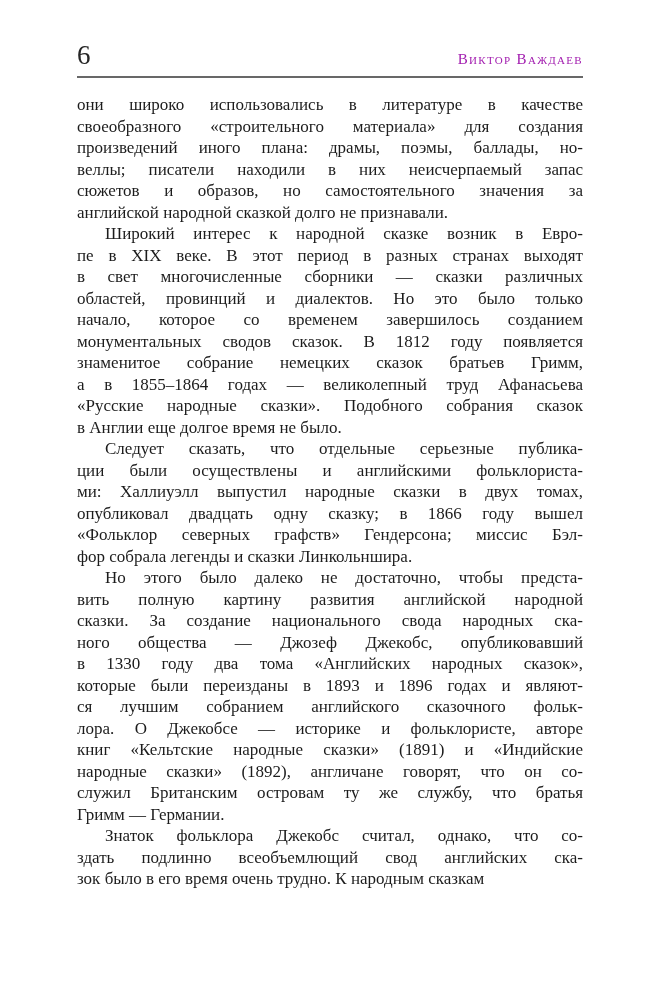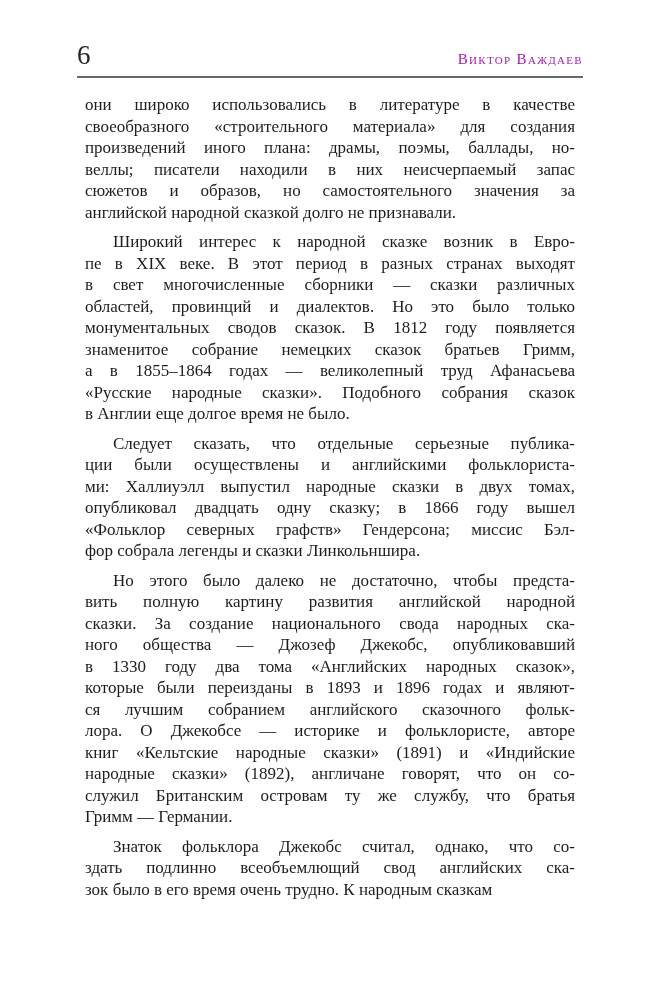--- a/index.html
+++ b/index.html
@@ -34,21 +34,21 @@
   }
   .header-rule {
     height: 2px;
     background: #686868;
     margin-top: 7px;
   }
   .text-block {
     margin-top: 16px;
     color: #1c1c1c;
   }
-  .paragraph { margin: 8px; padding: 0; }
+  .paragraph { margin: 0; padding: 0; }
   .text-line {
     font-size: 17px;
     line-height: 21.5px;
     height: 21.5px;
     text-align: justify;
     text-align-last: justify;
     white-space: normal;
     color: #1c1c1c;
   }
   .text-line.lastline { text-align-last: left; }
@@ -70,20 +70,21 @@
         <div class="text-line">произведений иного плана: драмы, поэмы, баллады, но-</div>
         <div class="text-line">веллы; писатели находили в них неисчерпаемый запас</div>
         <div class="text-line">сюжетов и образов, но самостоятельного значения за</div>
         <div class="text-line lastline">английской народной сказкой долго не признавали.</div>
       </div>
       <div class="paragraph">
         <div class="text-line indent">Широкий интерес к народной сказке возник в Евро-</div>
         <div class="text-line">пе в XIX веке. В этот период в разных странах выходят</div>
         <div class="text-line">в свет многочисленные сборники — сказки различных</div>
         <div class="text-line">областей, провинций и диалектов. Но это было только</div>
+        <div class="text-line">начало, которое со временем завершилось созданием</div>
         <div class="text-line">монументальных сводов сказок. В 1812 году появляется</div>
         <div class="text-line">знаменитое собрание немецких сказок братьев Гримм,</div>
         <div class="text-line">а в 1855–1864 годах — великолепный труд Афанасьева</div>
         <div class="text-line">«Русские народные сказки». Подобного собрания сказок</div>
         <div class="text-line lastline">в Англии еще долгое время не было.</div>
       </div>
       <div class="paragraph">
         <div class="text-line indent">Следует сказать, что отдельные серьезные публика-</div>
         <div class="text-line">ции были осуществлены и английскими фольклориста-</div>
         <div class="text-line">ми: Халлиуэлл выпустил народные сказки в двух томах,</div>

